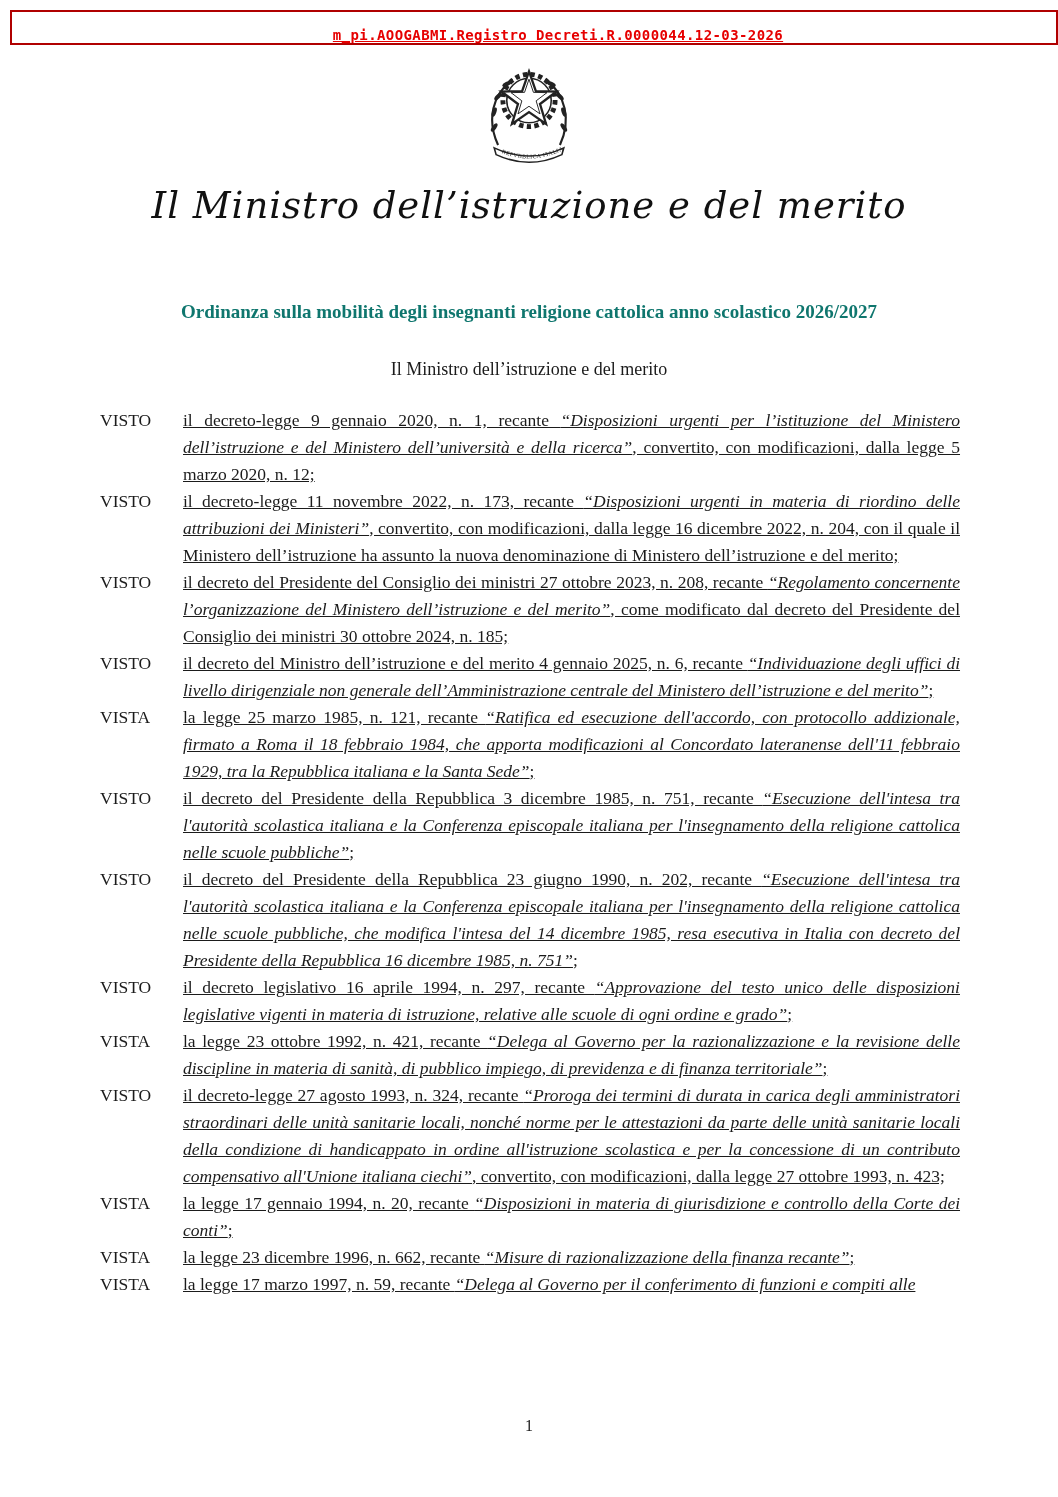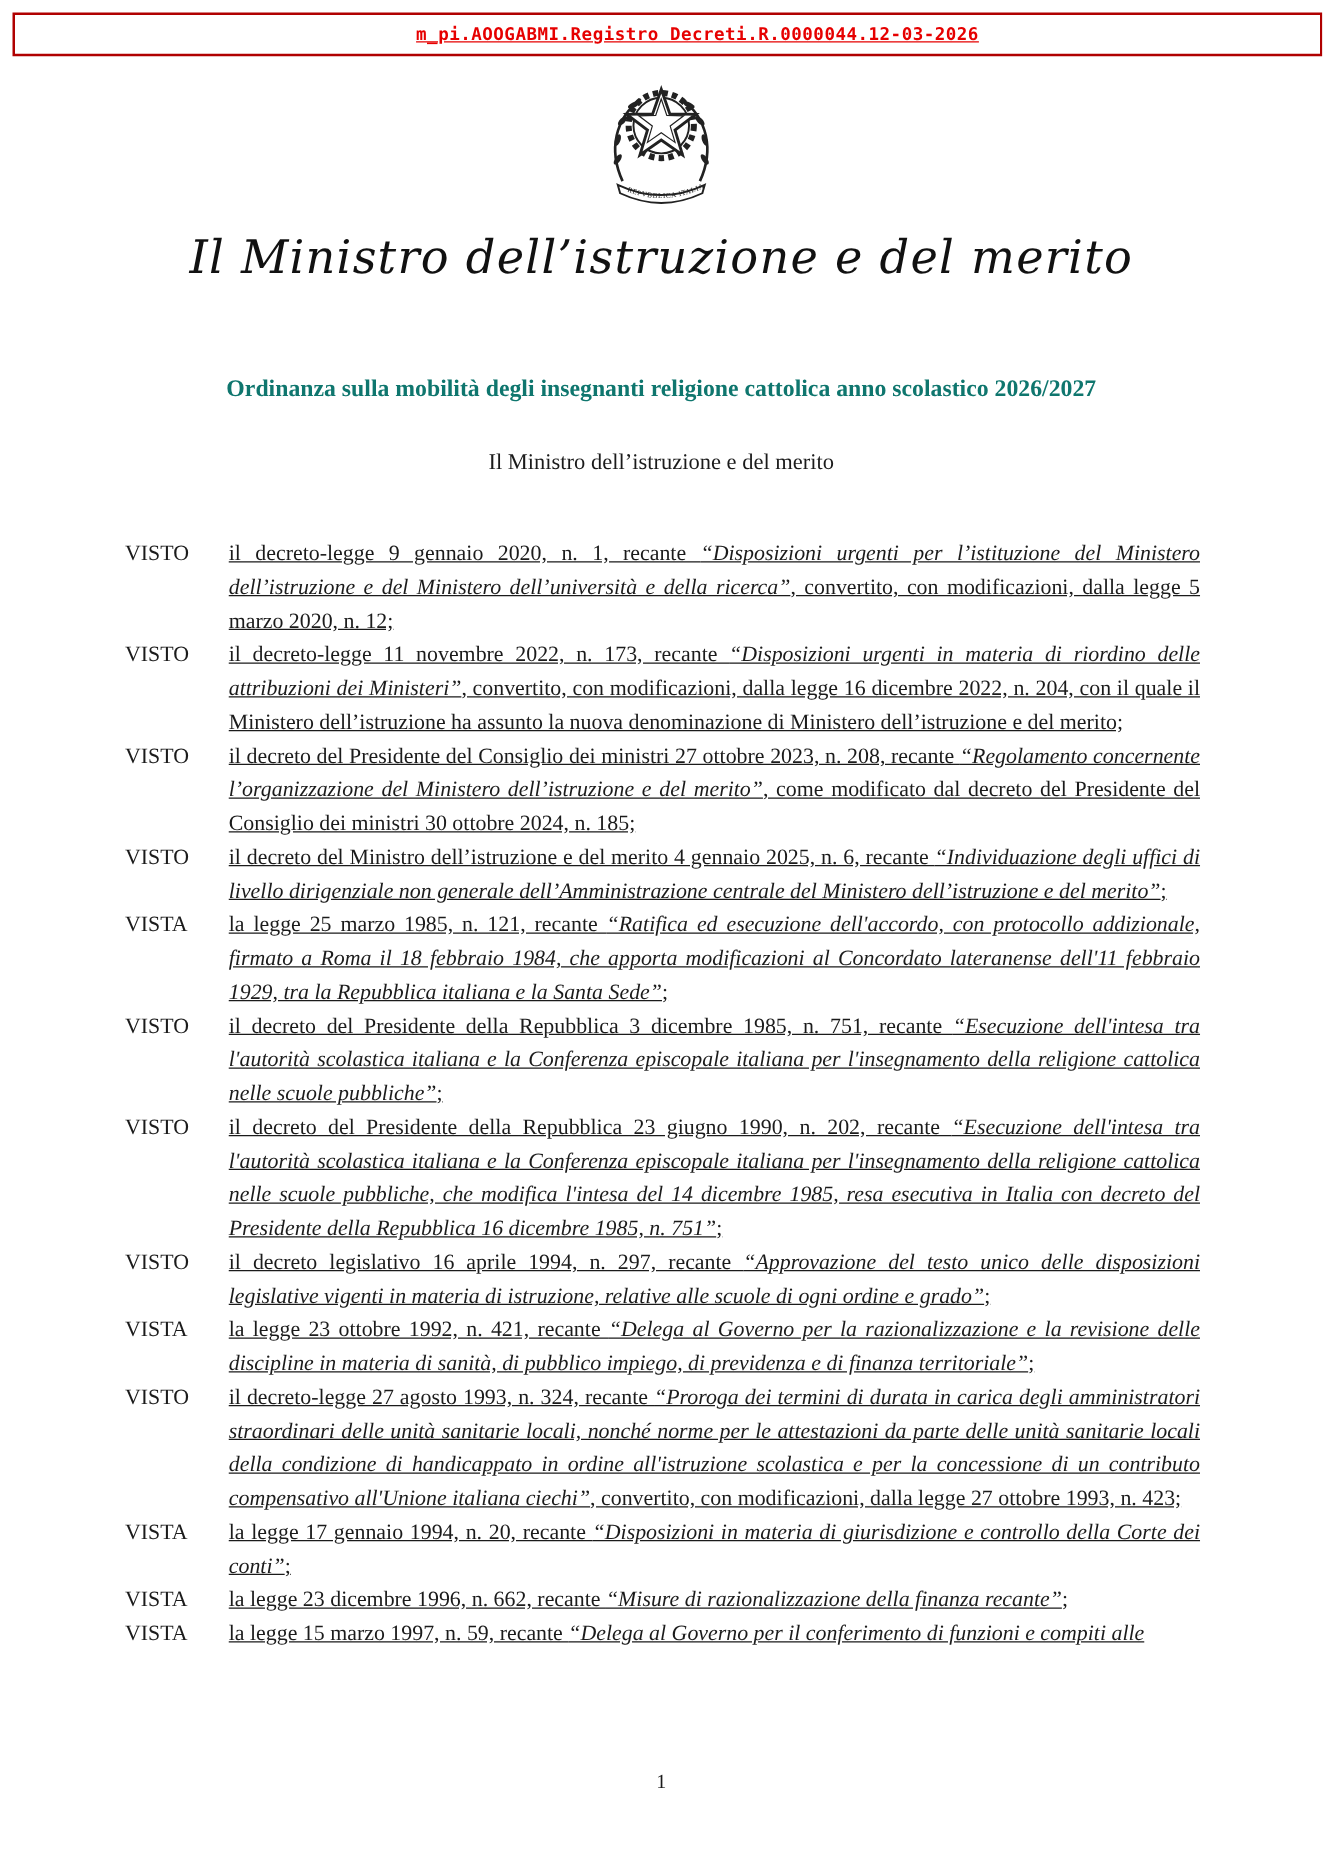--- a/index.html
+++ b/index.html
@@ -3,21 +3,21 @@
 <meta charset="utf-8">
 <style>
   html,body { margin:0; padding:0; background:#ffffff; }
   .page {
     position:relative; width:1058px; height:1497px; background:#ffffff;
     font-family:"Liberation Serif", serif; color:#1b1b1b; overflow:hidden;
     margin:0 auto;
   }
   .banner {
     position:absolute; top:10px; left:10px; right:0; height:31px;
-    border:2px solid #b00000; display:flex; align-items:center; justify-content:center;
+    border:2px solid #b00000; display:flex; align-items:flex-end; justify-content:center;
     background:#ffffff;
     padding-left:48px;
   }
   .banner-text {
     color:#e60000; font-family:"DejaVu Sans Mono", monospace; font-weight:bold;
     font-size:14px; text-decoration:underline; letter-spacing:0.4px; white-space:nowrap;
   }
   .emblem {
     position:absolute; top:56px; left:50%; transform:translateX(-50%);
     width:100px; height:116px;
@@ -28,21 +28,21 @@
     color:#111; letter-spacing:1px;
   }
   .doc-title {
     position:absolute; top:301px; left:80px; right:80px; text-align:center;
     font-weight:bold; font-size:19px; color:#0f766e;
   }
   .subtitle {
     position:absolute; top:359px; left:0; width:100%; text-align:center; font-size:18px;
   }
   .body {
-    position:absolute; top:429px; left:100px; width:860px;
+    position:absolute; top:407px; left:100px; width:860px;
     font-size:17.5px; line-height:27px;
   }
   .para { display:flex; }
   .plabel { flex:0 0 62px; margin-right:21px; }
   .ptext { flex:1; text-align:justify;text-decoration:underline; }
   .it { font-style:italic; }
   .page-number {
     position:absolute; bottom:62px; left:0; width:100%; text-align:center; font-size:16px;
   }
 </style>
@@ -135,19 +135,19 @@
       <div class="para">
         <span class="plabel">VISTA</span>
         <span class="ptext"><span>la legge 17 gennaio 1994, n. 20, recante </span><span class="it">“Disposizioni in materia di giurisdizione e controllo della Corte dei conti”</span><span>;</span></span>
       </div>
       <div class="para">
         <span class="plabel">VISTA</span>
         <span class="ptext"><span>la legge 23 dicembre 1996, n. 662, recante </span><span class="it">“Misure di razionalizzazione della finanza recante”</span><span>;</span></span>
       </div>
       <div class="para">
         <span class="plabel">VISTA</span>
-        <span class="ptext"><span>la legge 15 marzo 1997, n. 59, recante </span><span class="it">“Delega al Governo per il conferimento di funzioni e compiti alle</span></span>
+        <span class="ptext"><span>la legge 17 marzo 1997, n. 59, recante </span><span class="it">“Delega al Governo per il conferimento di funzioni e compiti alle</span></span>
       </div>
     </div>
 
   <div class="page-number">1</div>
 
 </div>
 
 </body></html>

